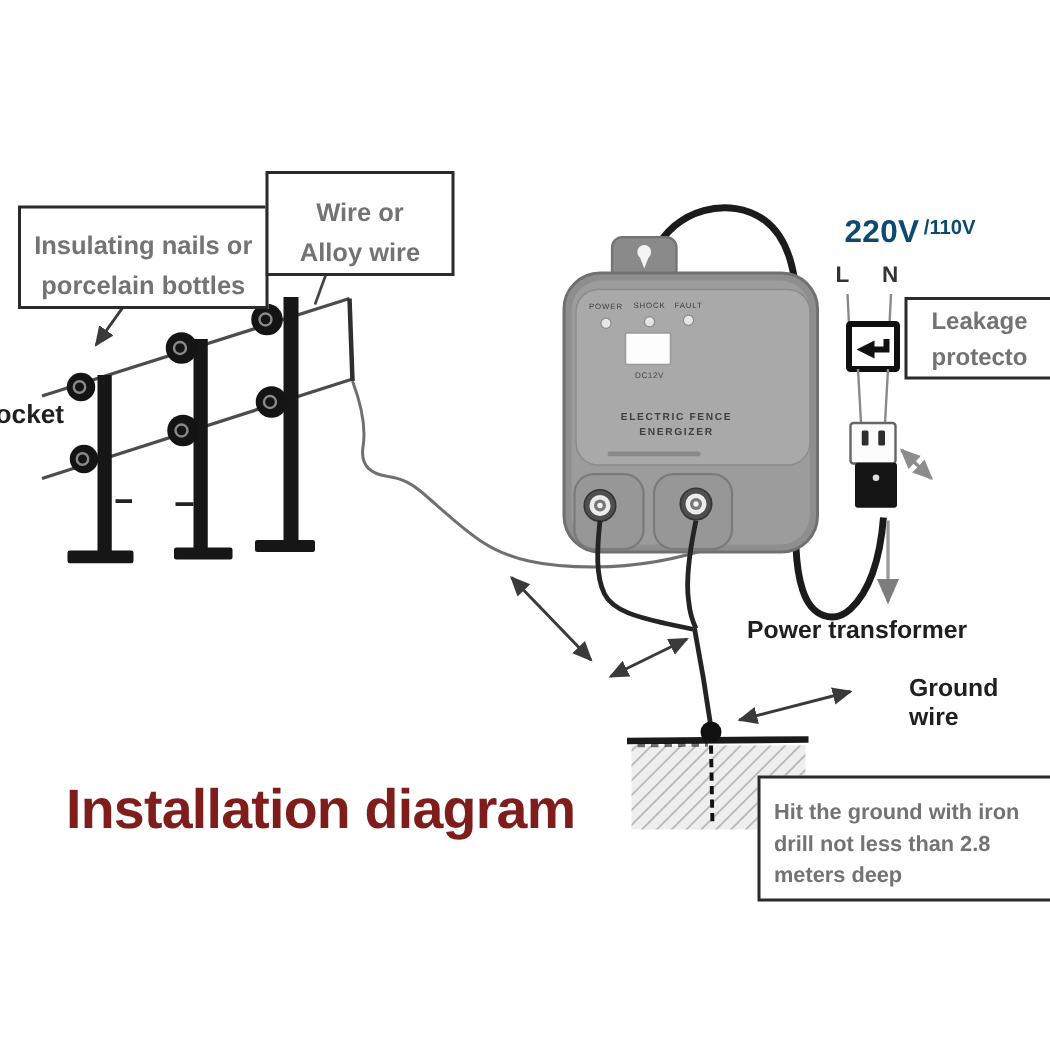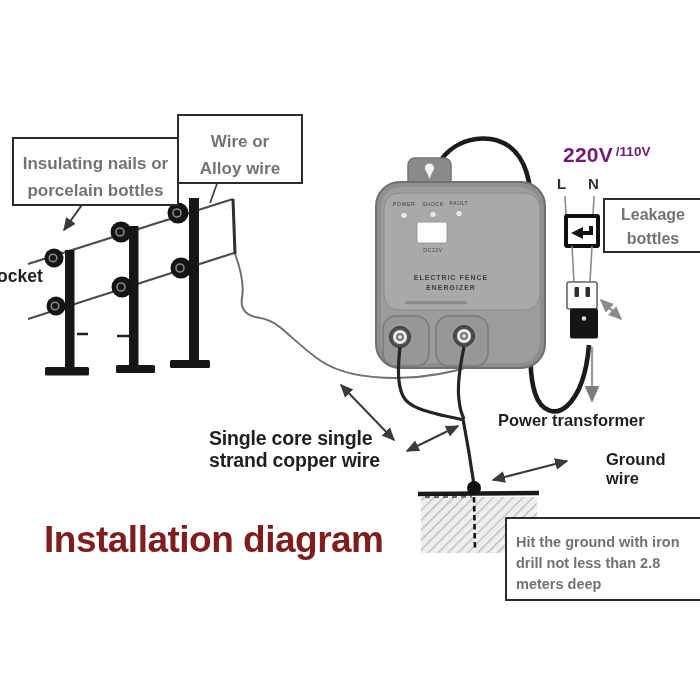--- a/index.html
+++ b/index.html
@@ -8,21 +8,21 @@
   .stage{position:absolute;inset:0;width:700px;height:700px;background:#fff;}
   svg.diagram{position:absolute;left:0;top:0;}
   .lbl{position:absolute;white-space:pre-line;color:#1f1f1f;}
   .label-box{position:absolute;background:#fff;border:2px solid #2b2b2b;
              display:flex;align-items:flex-end;justify-content:center;
              text-align:center;font-weight:600;color:#737373;}
   .label-box .inner{white-space:pre-line;}
   .t-insulating{font-size:17px;line-height:1.55;}
   .t-wirealloy{font-size:17px;line-height:1.55;}
   .t-socket{font-size:17.5px;font-weight:600;}
-  .t-voltage{display:flex;align-items:flex-start;font-weight:700;color:#701a75;}
+  .t-voltage{display:flex;align-items:flex-start;font-weight:700;color:#0c4a6e;}
   .v-main{font-size:21px;letter-spacing:0.2px;}
   .v-alt{font-size:13.5px;margin-left:3px;margin-top:1px;}
   .t-ln{font-size:15px;font-weight:700;color:#333;}
   .t-leakage{font-size:16px;line-height:1.5;}
   .t-ptrans{font-size:16.5px;font-weight:600;}
   .t-gwire{font-size:16.5px;font-weight:600;}
   .t-copper{font-size:19.5px;font-weight:600;line-height:1.12;letter-spacing:-0.2px;}
   .t-note{font-size:14.5px;line-height:1.45;text-align:left;justify-content:flex-start;
           padding:4px 6px 4px 9px;}
   .t-title{font-size:37px;font-weight:600;letter-spacing:-0.5px;color:#7f1d1d;}
@@ -206,29 +206,27 @@
 <div class="lbl t-voltage" style="left:563px;top:143px;">
   <span class="v-main">220V</span>
   <span class="v-alt">/110V</span>
 </div>
 
 <div class="lbl t-ln" style="left:557px;top:175px;">L</div>
 <div class="lbl t-ln" style="left:588px;top:175px;">N</div>
 
 <div class="label-box t-leakage" style="left:603px;top:198px;width:96px;height:51px;">
   <span class="inner">Leakage
-bottles</span>
+protecto</span>
 </div>
 
 <div class="lbl t-ptrans" style="left:498px;top:411px;">Power transformer</div>
 
 <div class="lbl t-gwire" style="left:578px;top:450px;margin-left:28px;">Ground wire</div>
 
-<div class="lbl t-copper" style="left:209px;top:428px;">Single core single
-strand copper wire</div>
 
 <div class="label-box t-note" style="left:505px;top:517px;width:194px;height:72px;">
   <span class="inner">Hit the ground with iron
 drill not less than 2.8
 meters deep</span>
 </div>
 
 <div class="lbl t-title" style="left:44px;top:519px;">Installation diagram</div>
 
 </div>

